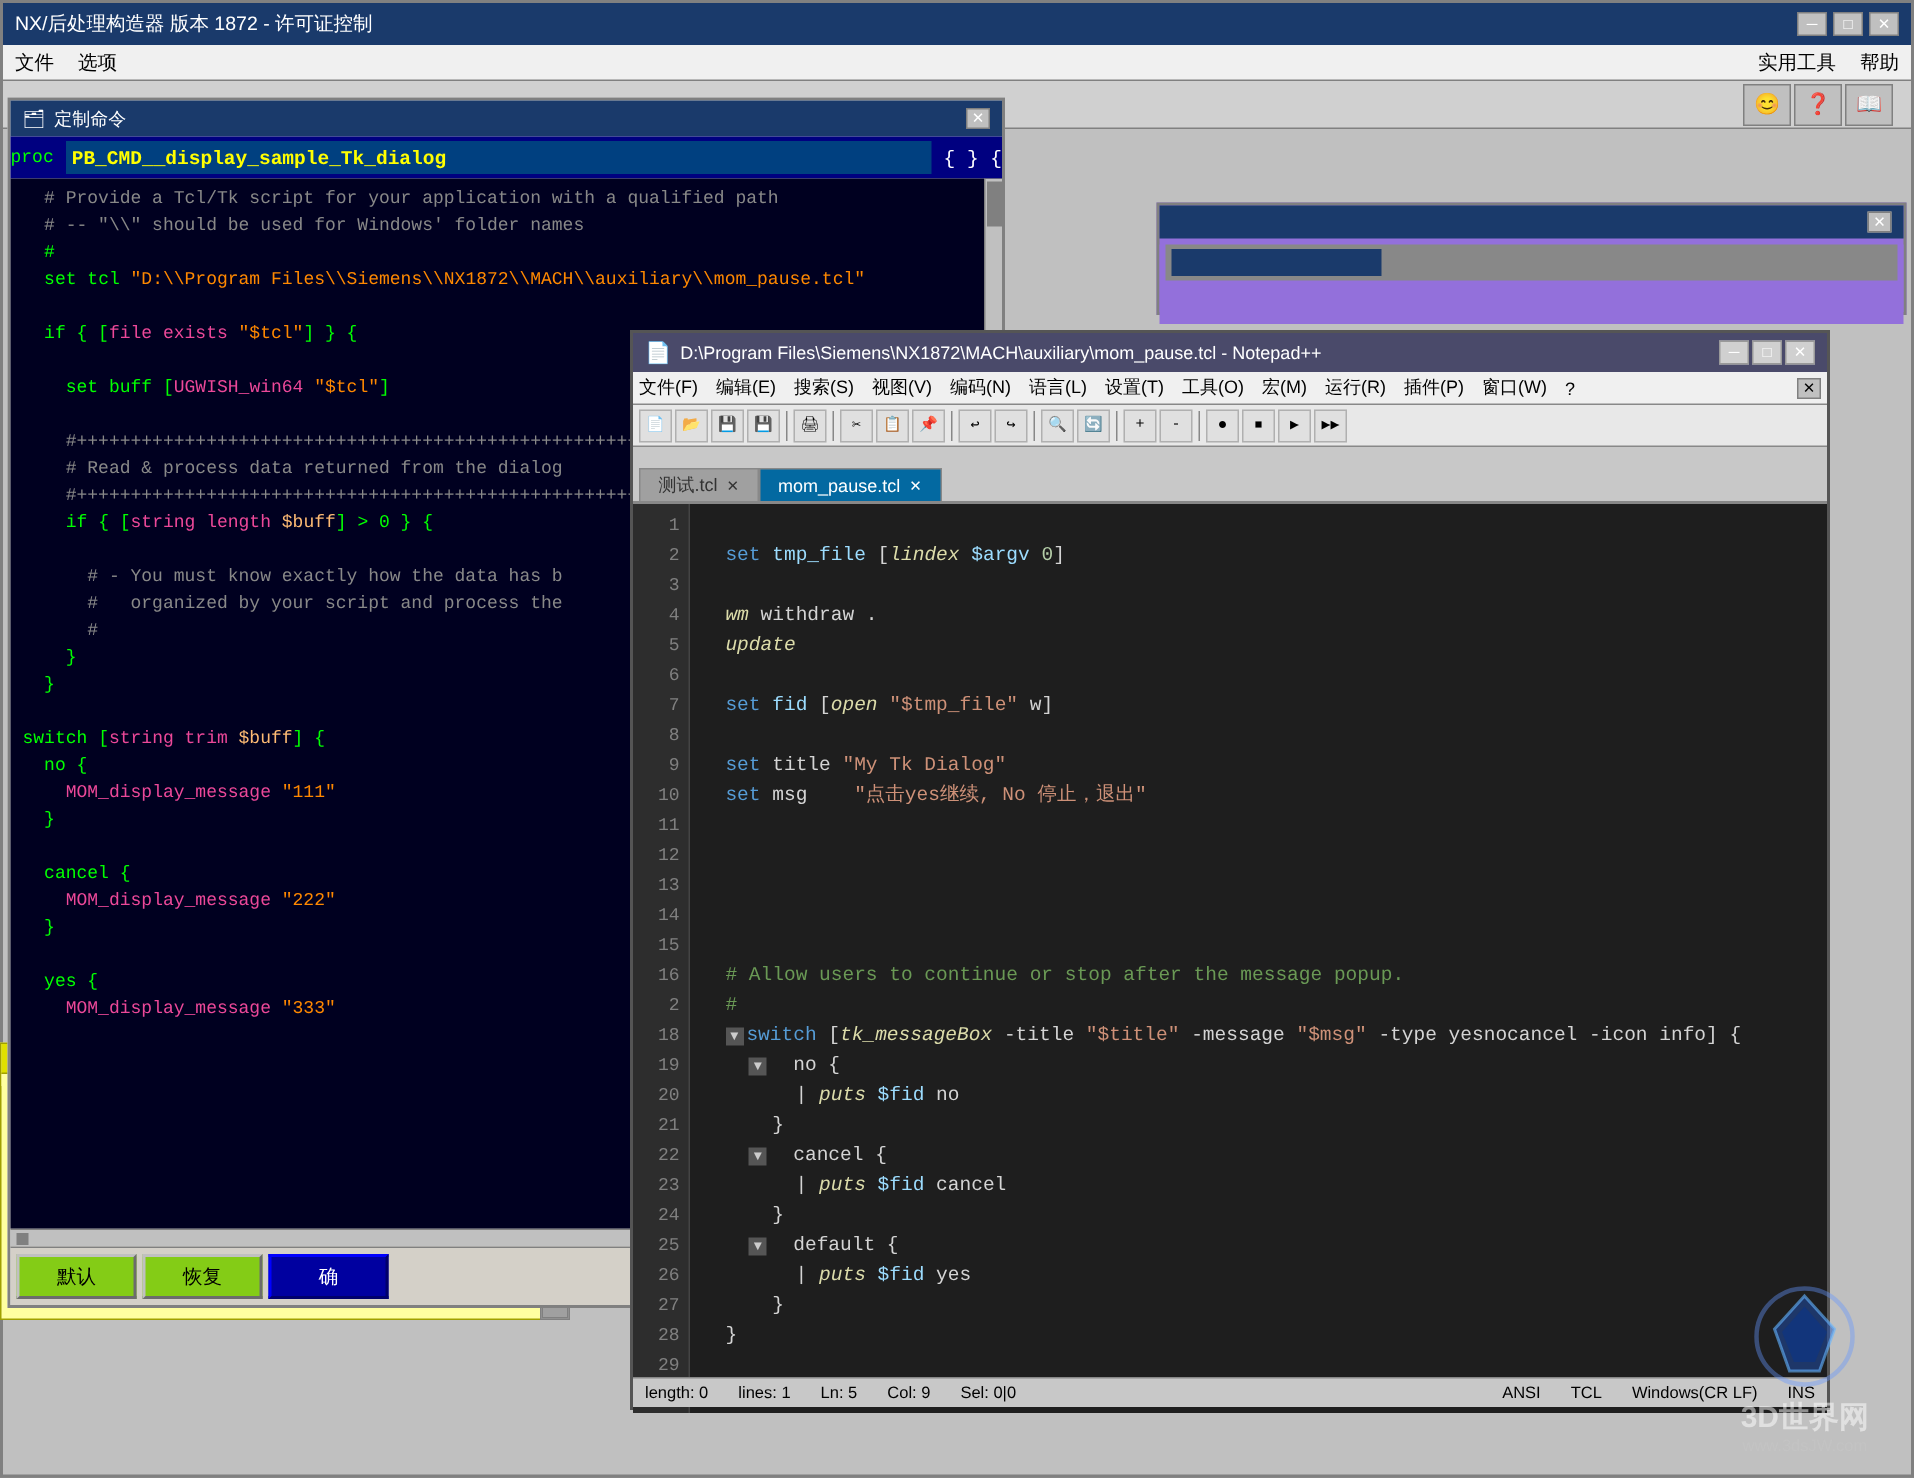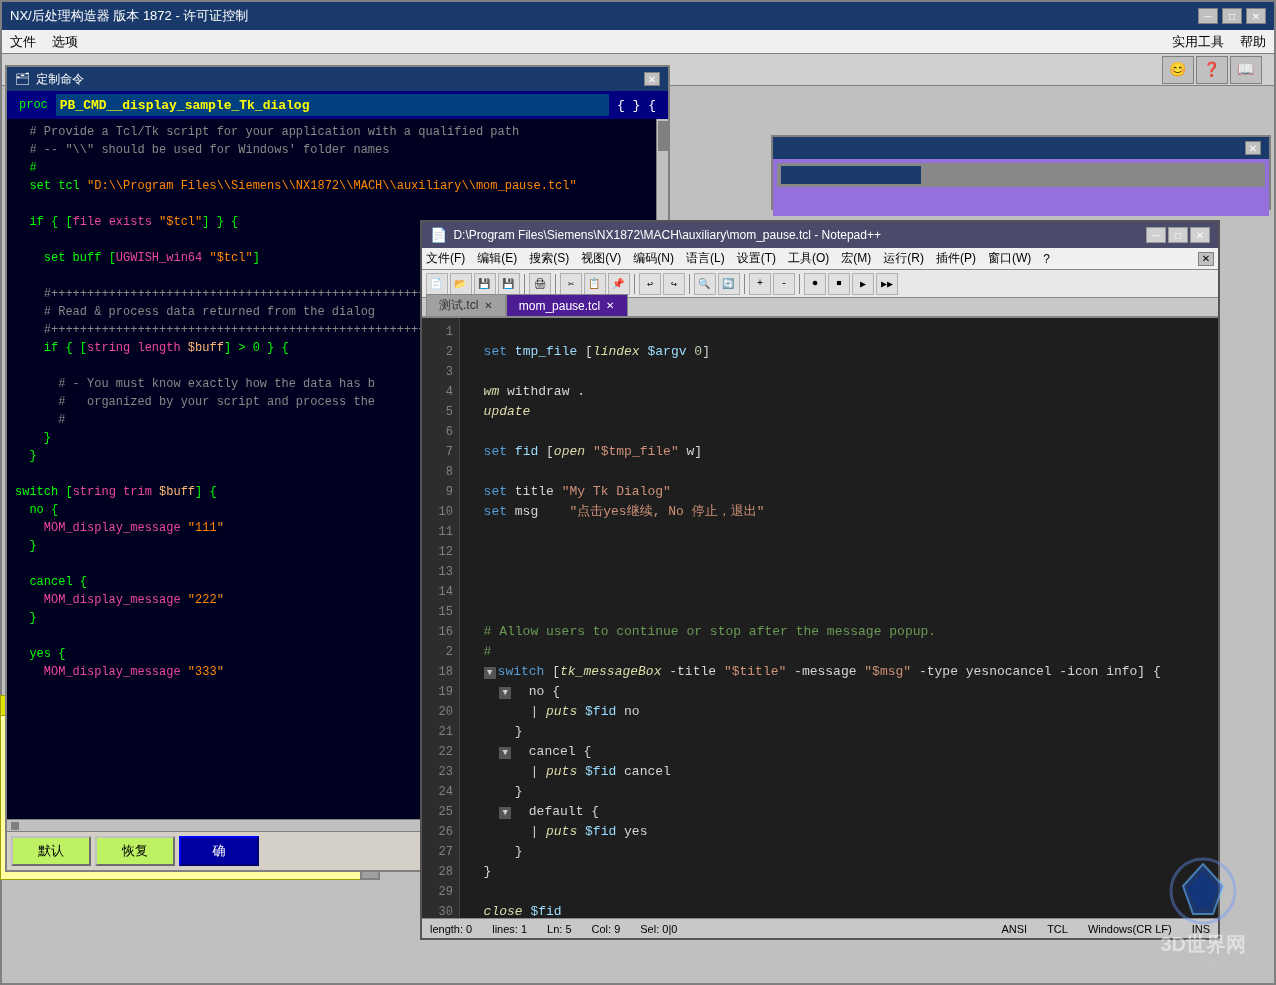--- a/index.html
+++ b/index.html
@@ -116,21 +116,21 @@
       background: #c0c0c0;
       border: 1px solid #808080;
       font-size: 10px;
       cursor: pointer;
       display: flex; align-items: center; justify-content: center;
     }
 
     
     .cmd-editor {
       background: #000080;
-      padding: 2px 12px;
+      padding: 2px 0;
       display: flex;
       align-items: center;
       height: 28px;
     }
 
     .cmd-proc-label {
       color: #00ff00;
       font-size: 12px;
       margin-right: 8px;
     }
@@ -194,21 +194,21 @@
     
     .dialog-buttons {
       display: flex;
       padding: 4px;
       gap: 4px;
       background: #d4d0c8;
       border-top: 1px solid #808080;
     }
 
     .dialog-btn {
-      background: #bef264;
+      background: #84cc16;
       border: 2px outset #c0c0c0;
       font-family: Arial, sans-serif;
       font-size: 13px;
       padding: 4px 16px;
       cursor: pointer;
       min-width: 80px;
     }
 
     .dialog-btn-blue {
       background: #0000a0;
@@ -285,21 +285,21 @@
       width: 22px; height: 22px;
       background: #e0e0e0;
       border: 1px solid #b0b0b0;
       font-size: 10px;
       cursor: pointer;
       display: flex; align-items: center; justify-content: center;
     }
 
     .npp-tabbar {
       background: #c8c8c8;
-      height: 20px;
+      height: 38px;
       display: flex;
       align-items: flex-end;
       padding: 0 4px;
       border-bottom: 2px solid #888;
     }
 
     .npp-tab {
       background: #a0a0a0;
       color: #333;
       padding: 3px 12px;
@@ -308,21 +308,21 @@
       border: 1px solid #888;
       border-bottom: none;
       cursor: pointer;
       display: flex;
       align-items: center;
       gap: 6px;
       height: 22px;
     }
 
     .npp-tab.active {
-      background: #4c1d95;
+      background: #0369a1;
       color: white;
     }
 
     .npp-tab-close {
       font-size: 10px;
       cursor: pointer;
     }
 
     
     .npp-editor {

